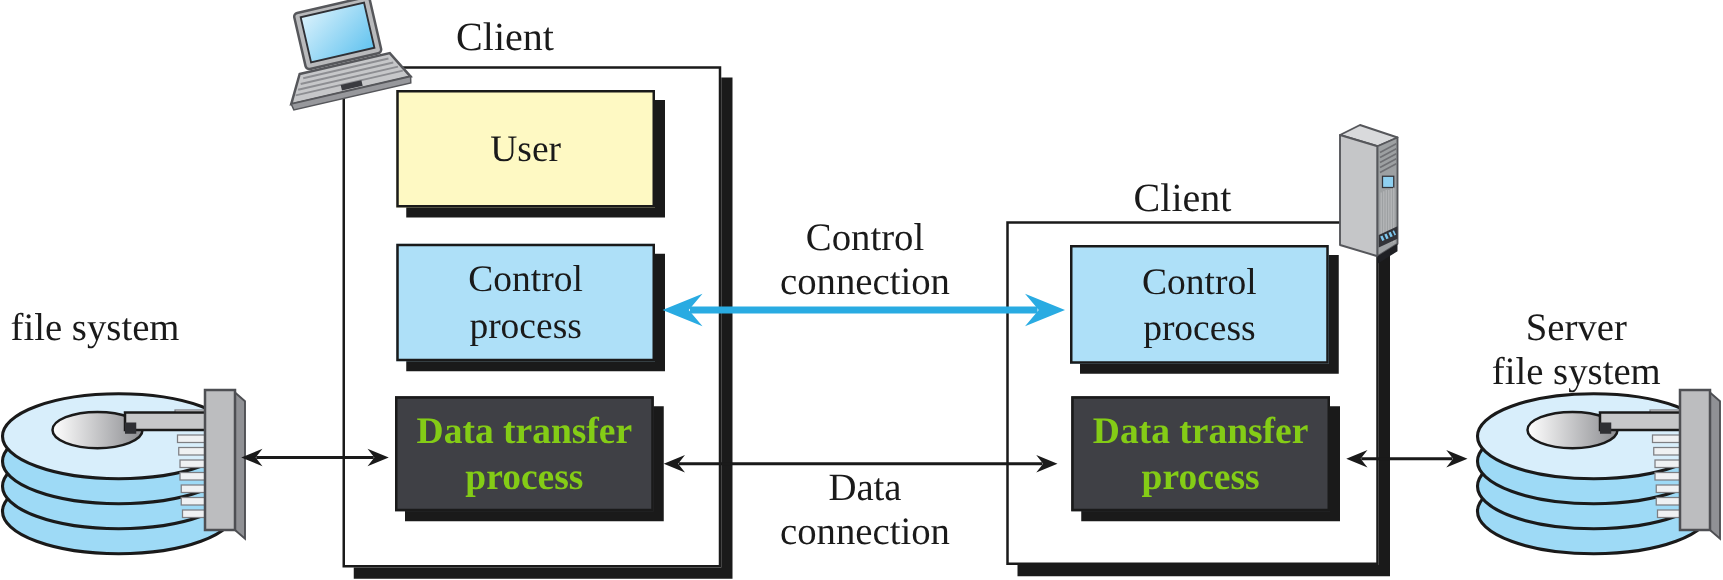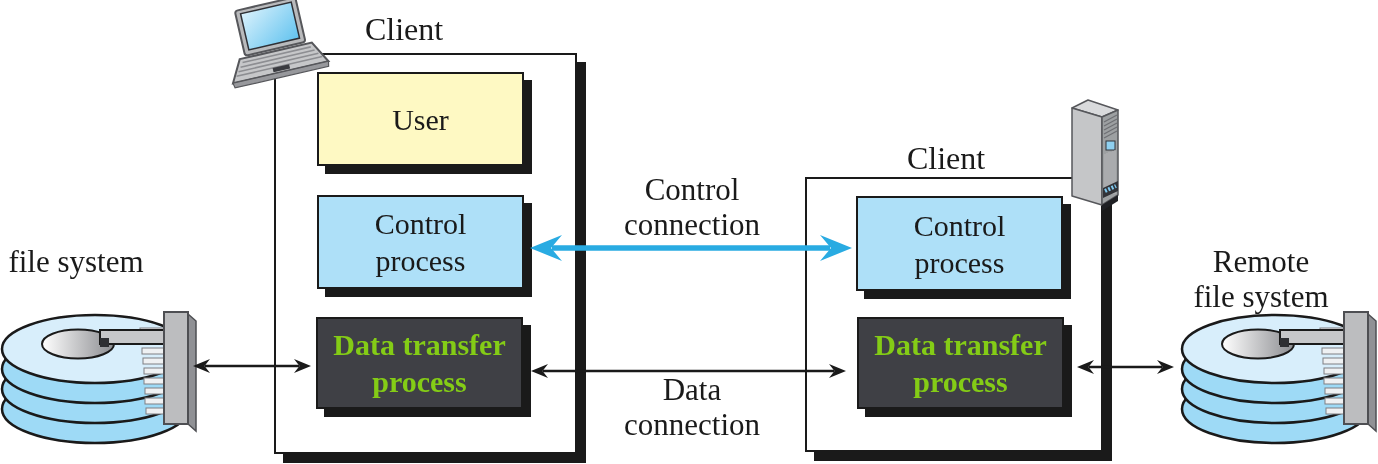--- a/index.html
+++ b/index.html
@@ -72,21 +72,21 @@
   </div>
   <div class="lbl" style="left:692px;top:372px;">
     <span>Data</span>
     <span>connection</span>
   </div>
 
   <div class="lbl" style="left:76px;top:244px;">
     <span>file system</span>
   </div>
   <div class="lbl" style="left:1261px;top:244px;">
-    <span>Remote</span>
+    <span>Server</span>
     <span>file system</span>
   </div>
 
   <svg id="overlay" width="1378" height="464" viewBox="0 0 1378 464">
     <defs>
       <linearGradient id="lapScreen" x1="0" y1="0" x2="1" y2="1">
         <stop offset="0" stop-color="#d9f1fc"></stop>
           <stop offset="1" stop-color="#62c3ef"></stop>
       </linearGradient>
       <linearGradient id="holeGrad" x1="0" y1="0" x2="1" y2="0">

